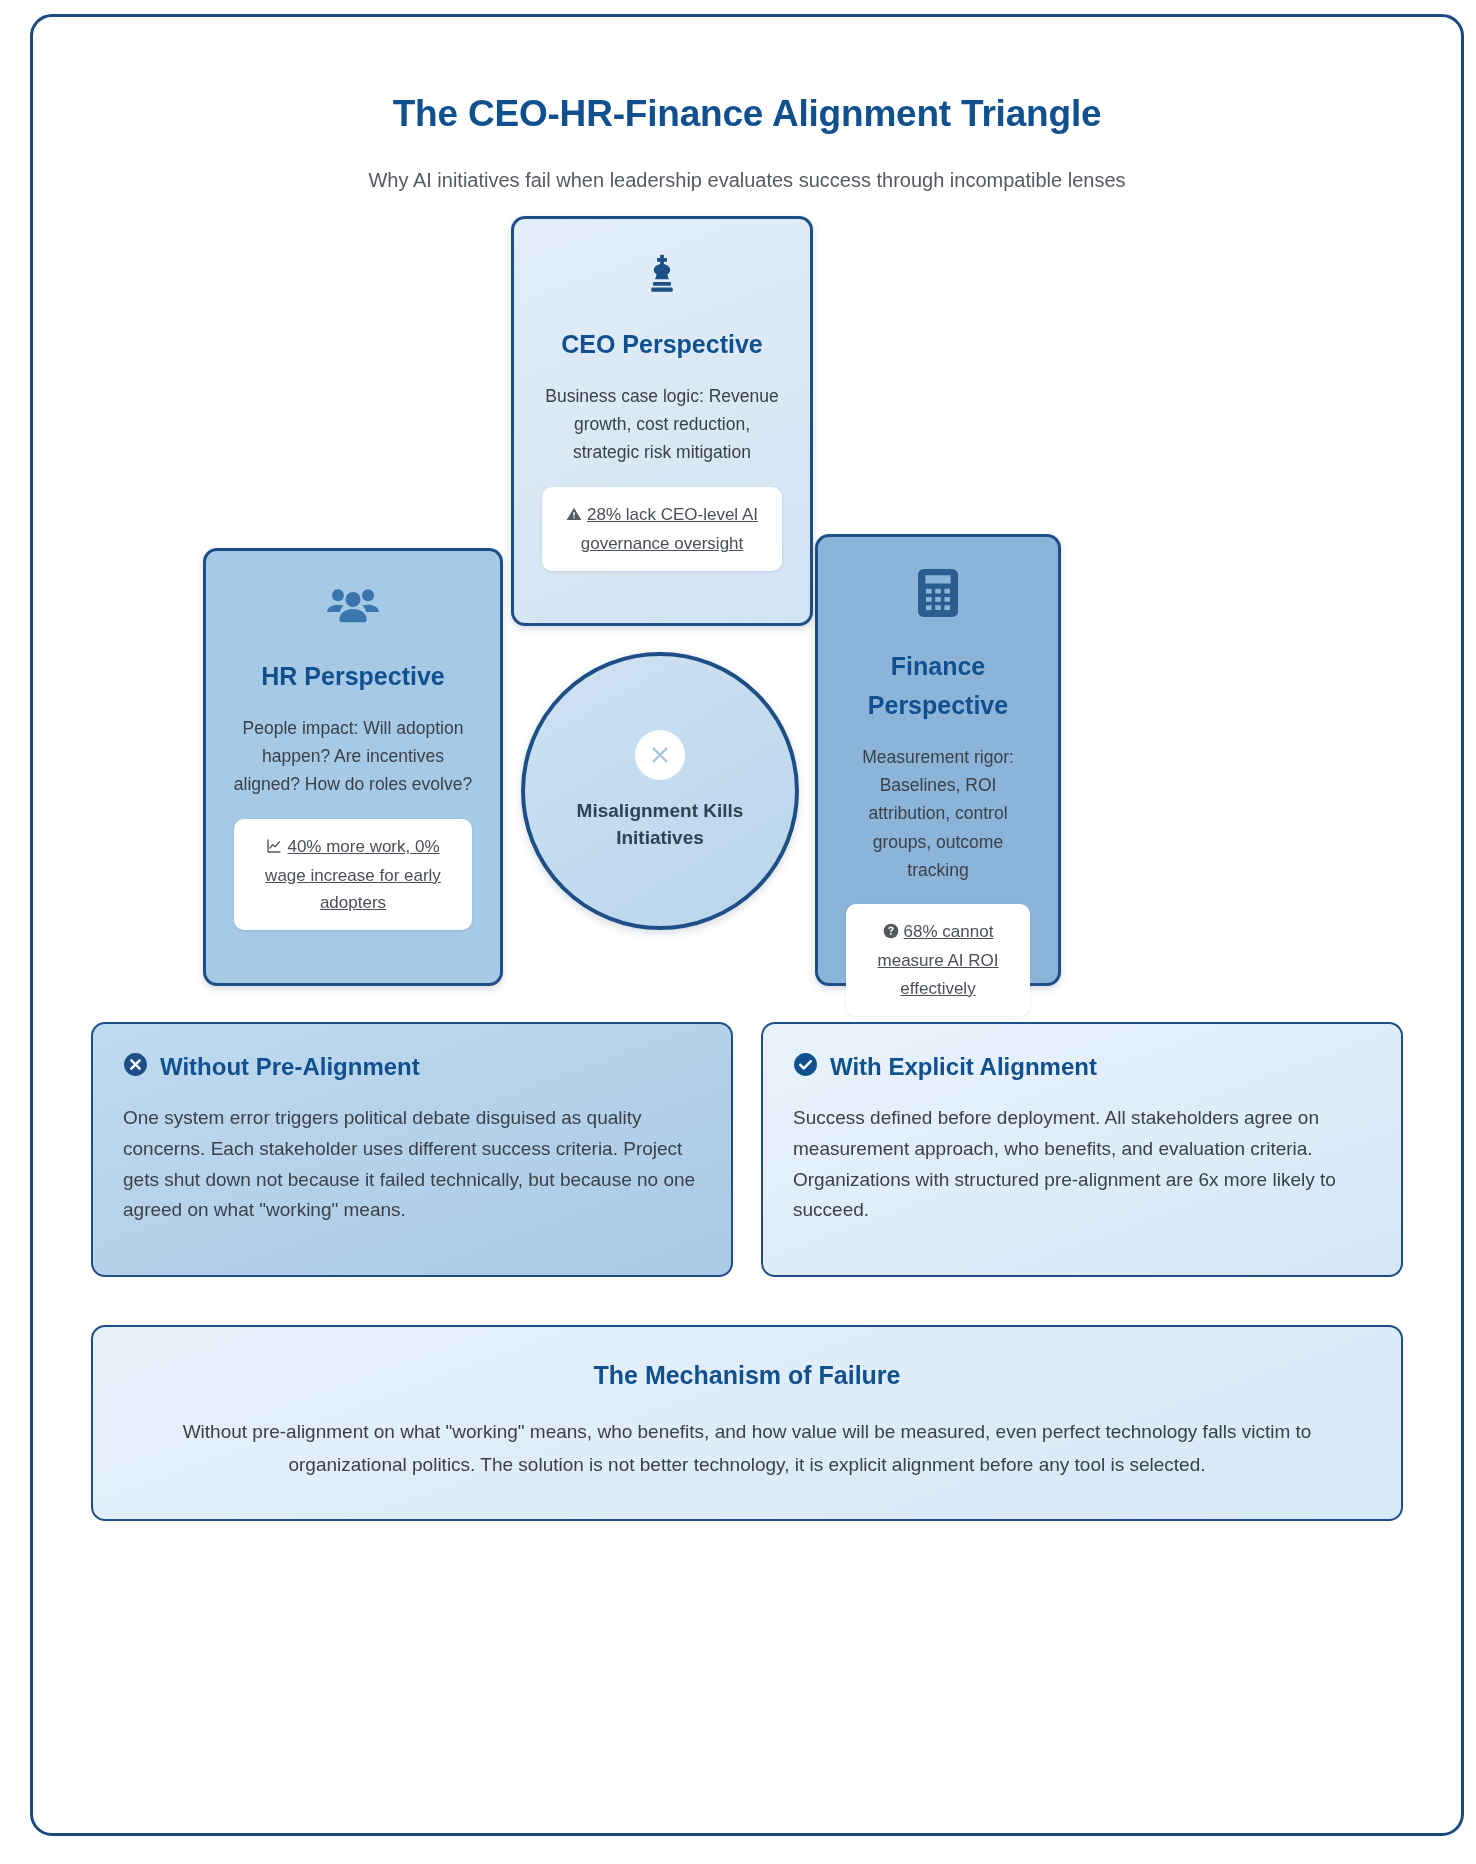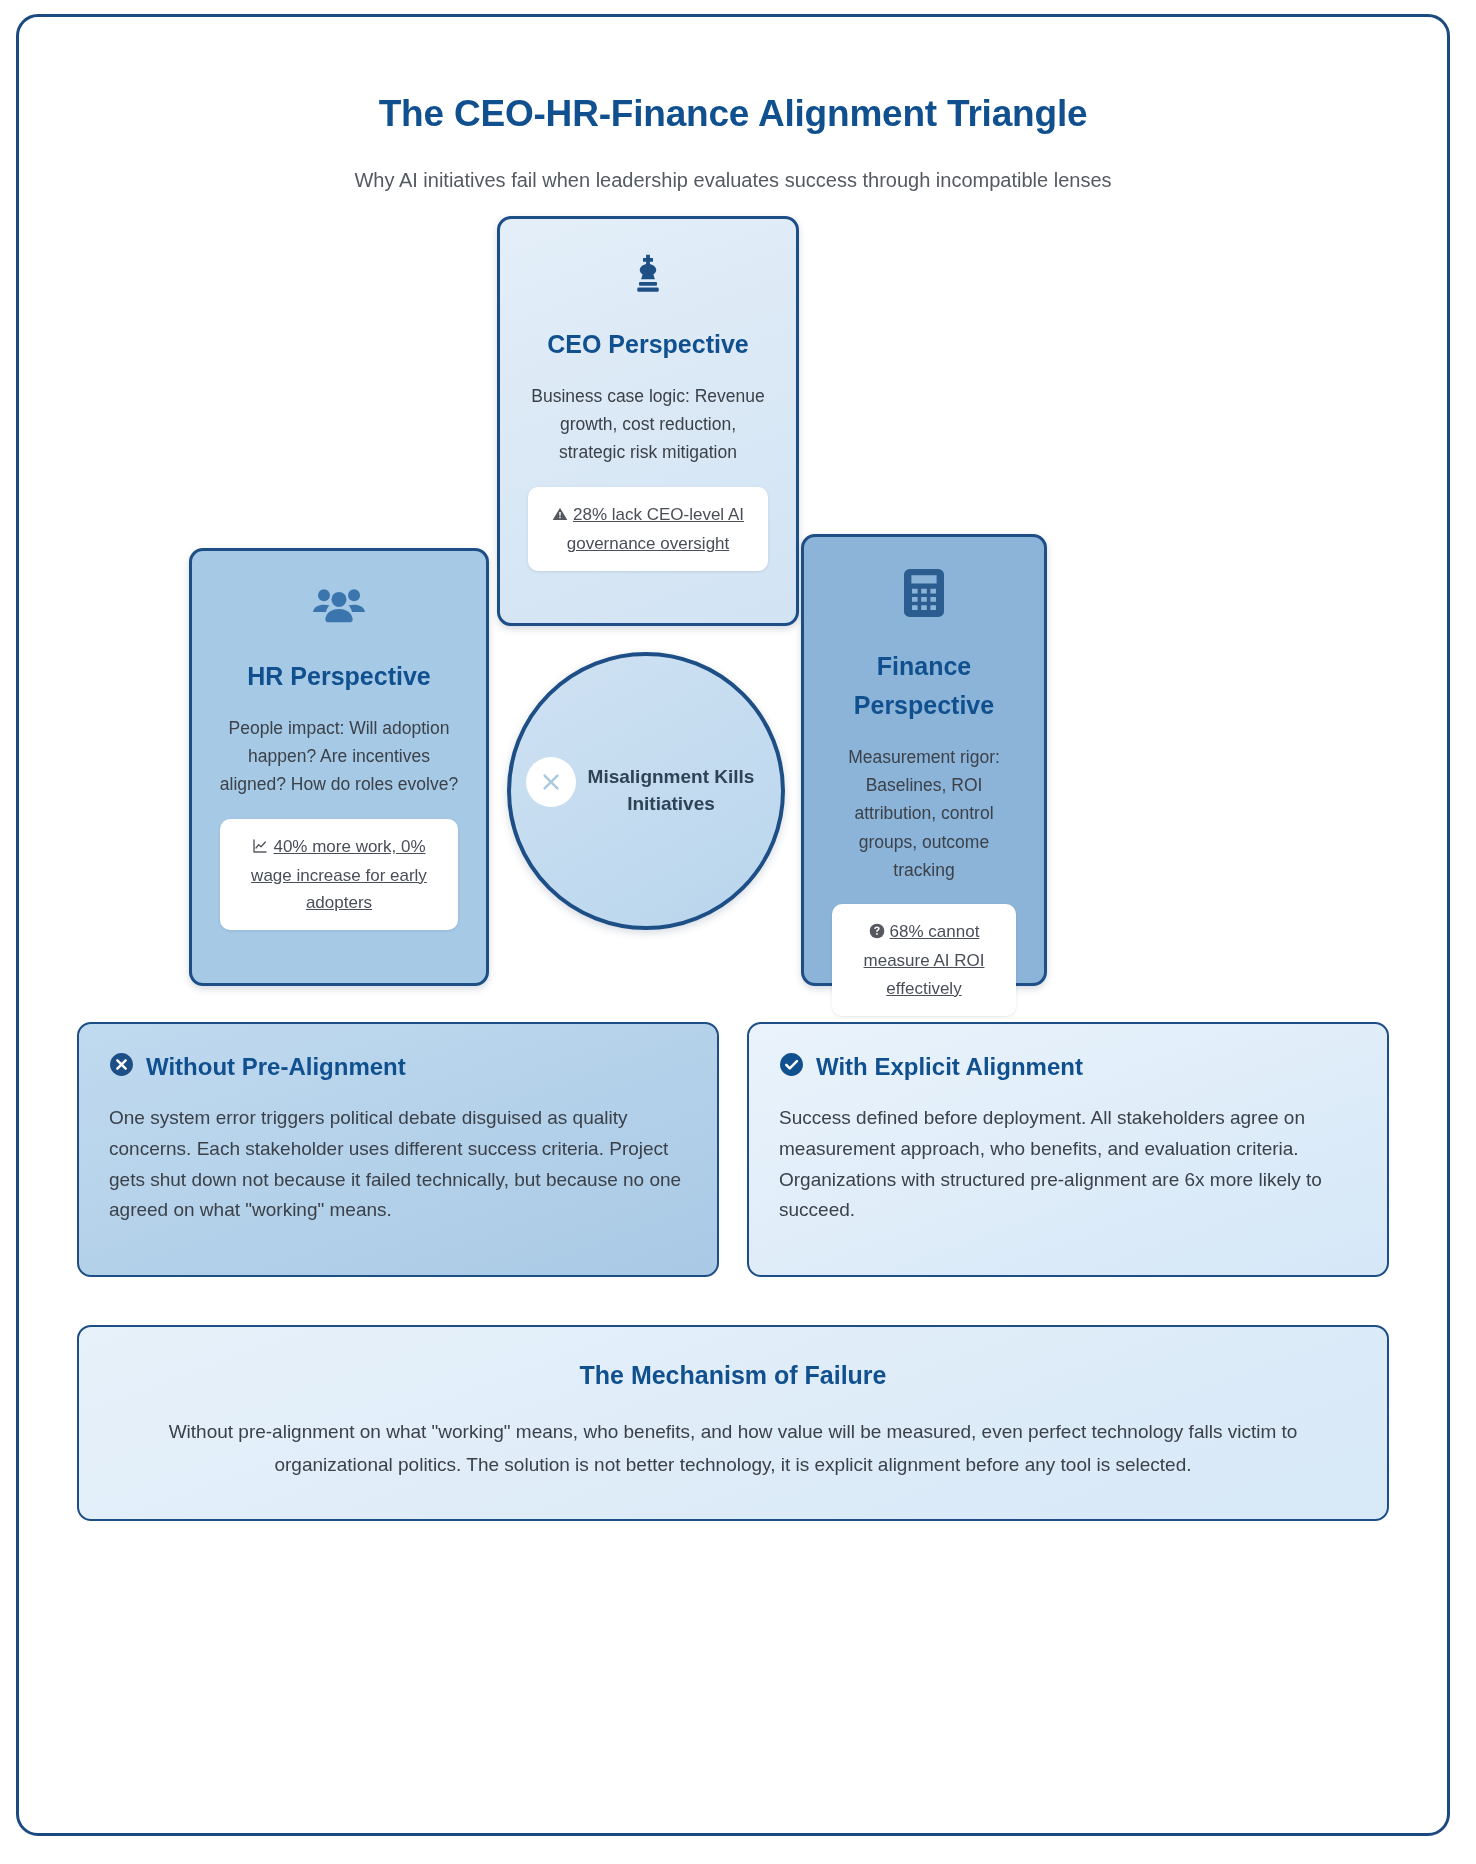--- a/index.html
+++ b/index.html
@@ -9,21 +9,21 @@
   }
   body {
     width: 1476px;
     height: 1864px;
     font-family: "Liberation Sans", sans-serif;
     color: #333333;
     overflow: hidden;
   }
   .page-frame {
     position: absolute;
-    left: 16px;
+    left: 30px;
     top: 14px;
     width: 1434px;
     height: 1822px;
     box-sizing: border-box;
     border: 3px solid #1b4a80;
     border-radius: 22px;
     background: #ffffff;
   }
 
   
@@ -125,21 +125,21 @@
     position: absolute;
     left: 488px;
     top: 436px;
     width: 278px;
     height: 278px;
     box-sizing: border-box;
     border-radius: 50%;
     border: 4px solid #1d4e86;
     background: linear-gradient(150deg,#cfe2f3 0%,#b9d5ec 100%);
     display: flex;
-    flex-direction: row;
+    flex-direction: column;
     align-items: center;
     justify-content: center;
     box-shadow: 0 3px 9px rgba(20,50,90,.18);
   }
   .center-x {
     width: 50px; height: 50px;
     border-radius: 50%;
     background: #ffffff;
     display: flex; align-items: center; justify-content: center;
     margin-bottom: 18px;

